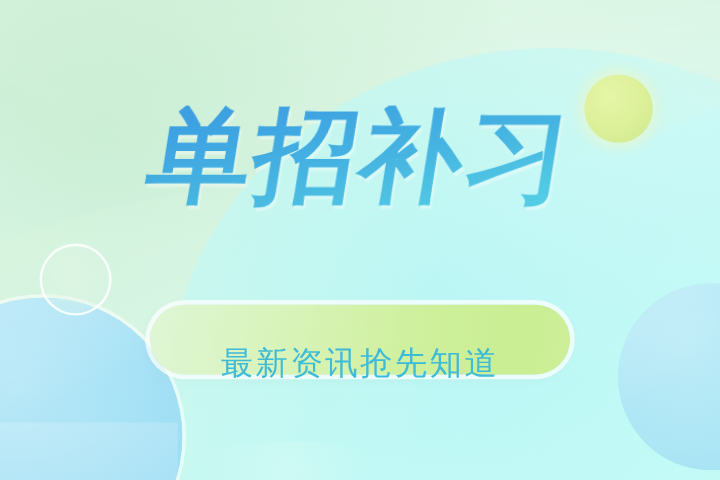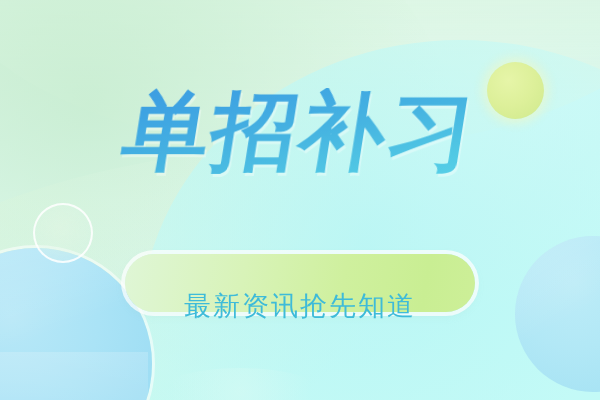--- a/index.html
+++ b/index.html
@@ -178,21 +178,21 @@
     align-items: center;
     justify-content: center;
   }
 
   .subtitle-text {
     font-size: 27px;
     line-height: 1;
     font-weight: 500;
     letter-spacing: 2px;
     color: #3ebbd9;
-    font-family: Liberation Serif, serif;
+    font-family: Liberation Mono, monospace;
     white-space: nowrap;
     margin-top: 47px;
   }
 </style>
 </head>
 <body>
 
 <div id="banner">
 
   <div class="bg-layer top-curve"></div>

